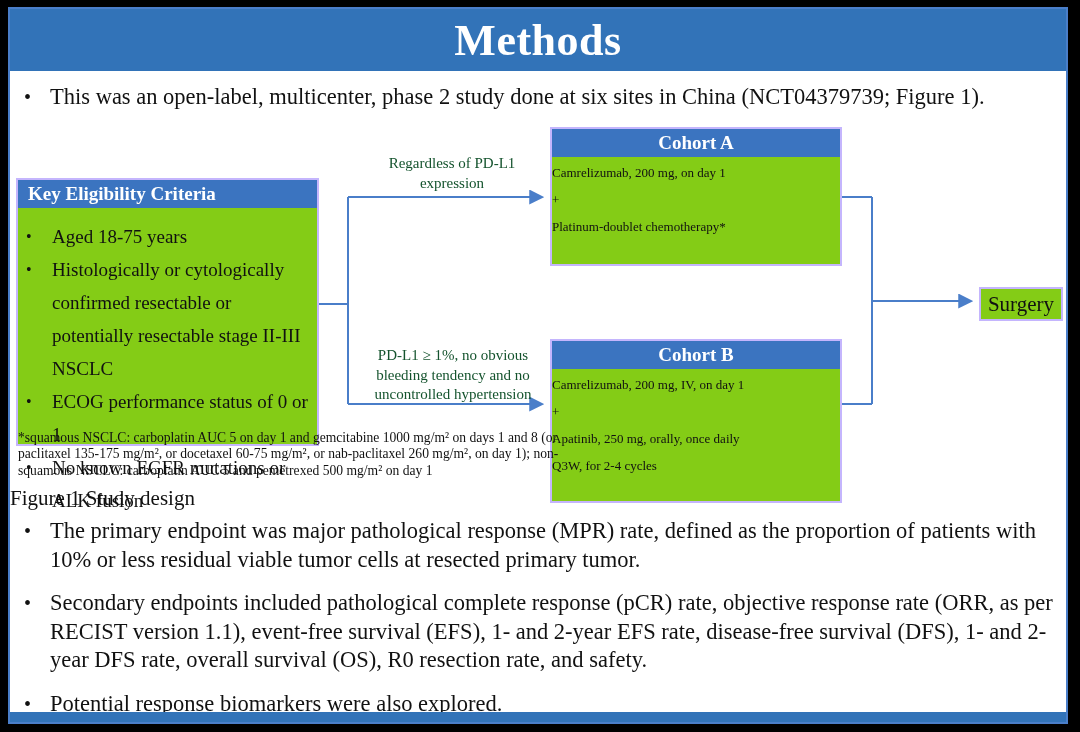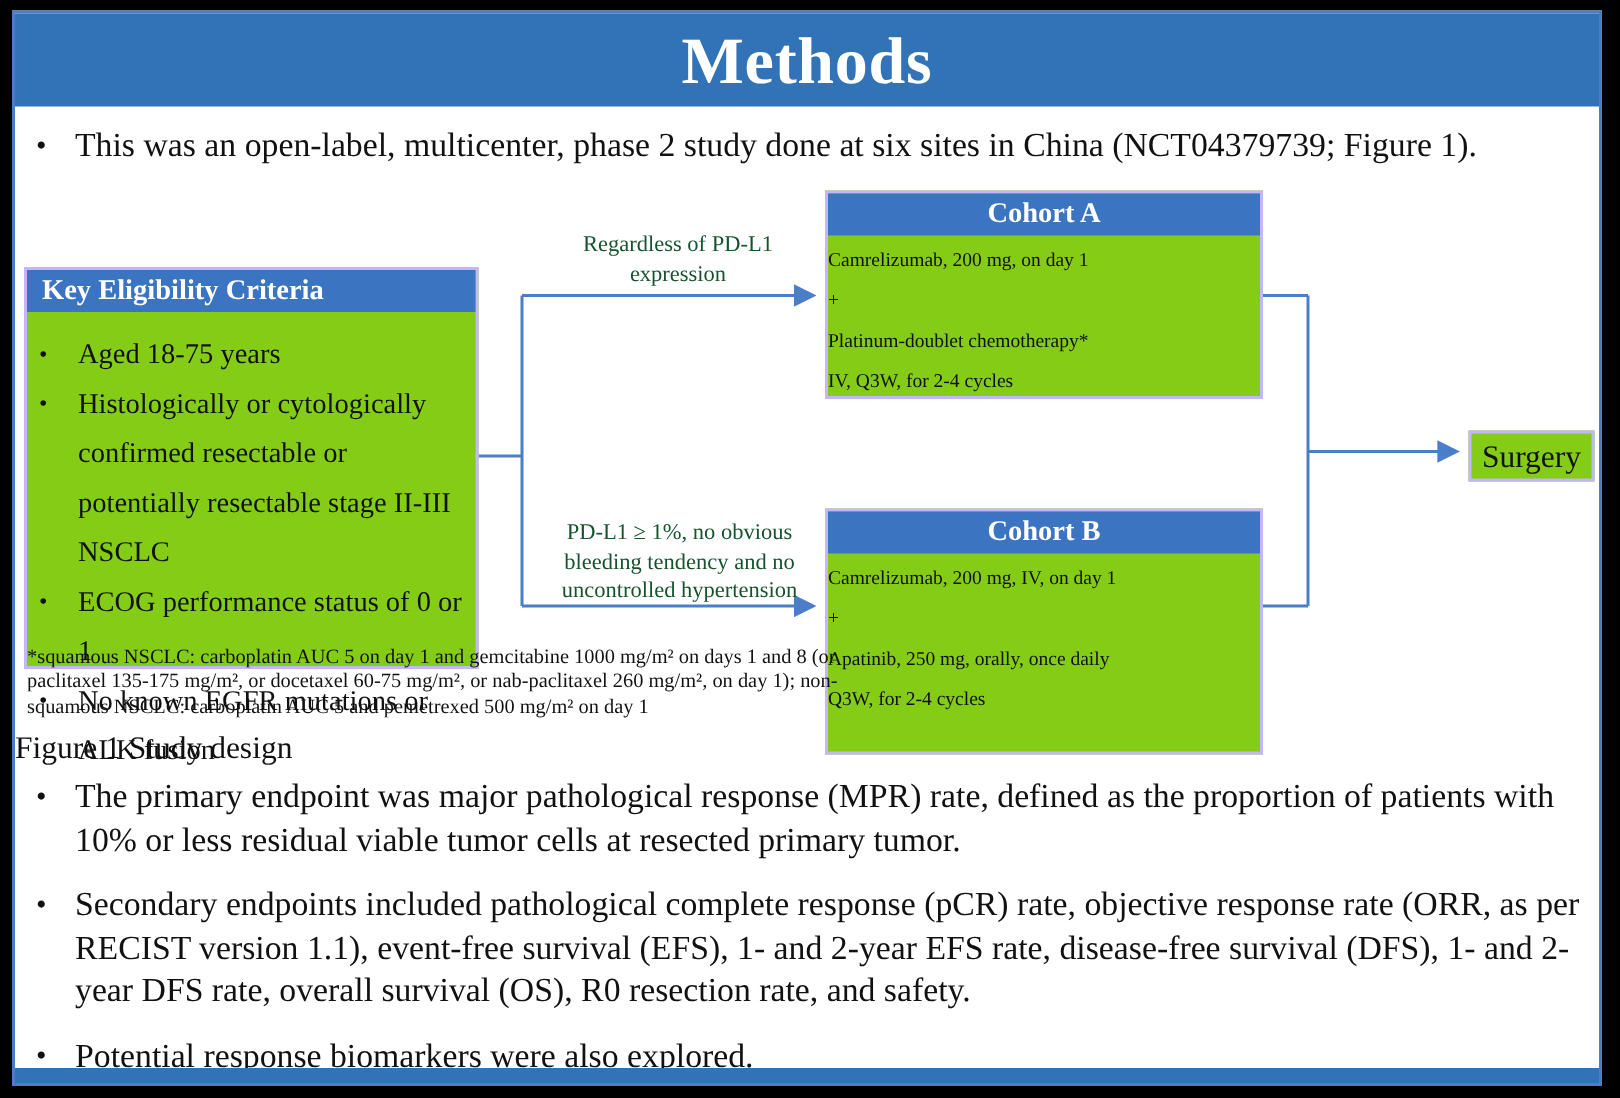--- a/index.html
+++ b/index.html
@@ -115,21 +115,20 @@
       <div>bleeding tendency and no</div>
       <div>uncontrolled hypertension</div>
     </div>
 
     <div class="dgbox cohort cohort-a">
       <div class="hdr">Cohort A</div>
       <div class="body">
         <div>Camrelizumab, 200 mg, on day 1</div>
         <div>+</div>
         <div>Platinum-doublet chemotherapy*</div>
-        <div>IV, Q3W, for 2-4 cycles</div>
       </div>
     </div>
 
     <div class="dgbox cohort cohort-b">
       <div class="hdr">Cohort B</div>
       <div class="body">
         <div>Camrelizumab, 200 mg, IV, on day 1</div>
         <div>+</div>
         <div>Apatinib, 250 mg, orally, once daily</div>
         <div>Q3W, for 2-4 cycles</div>

